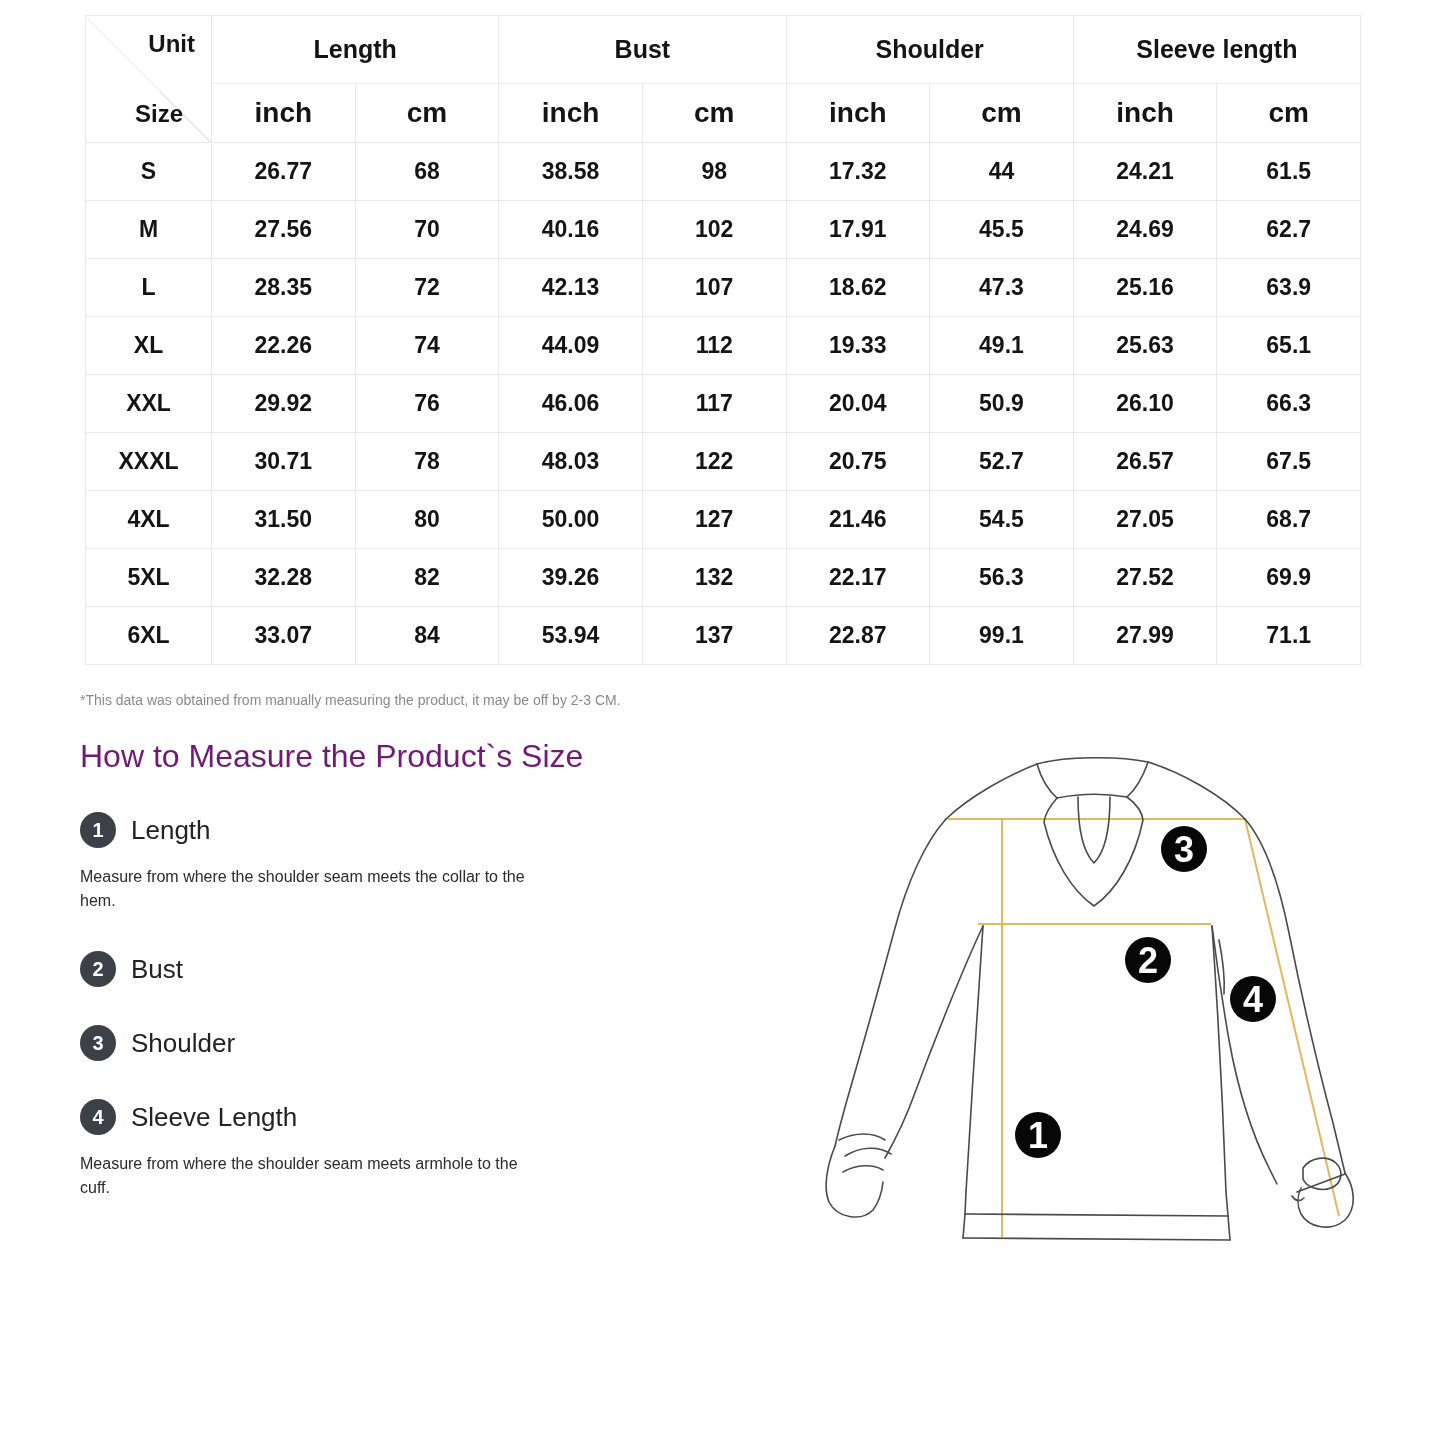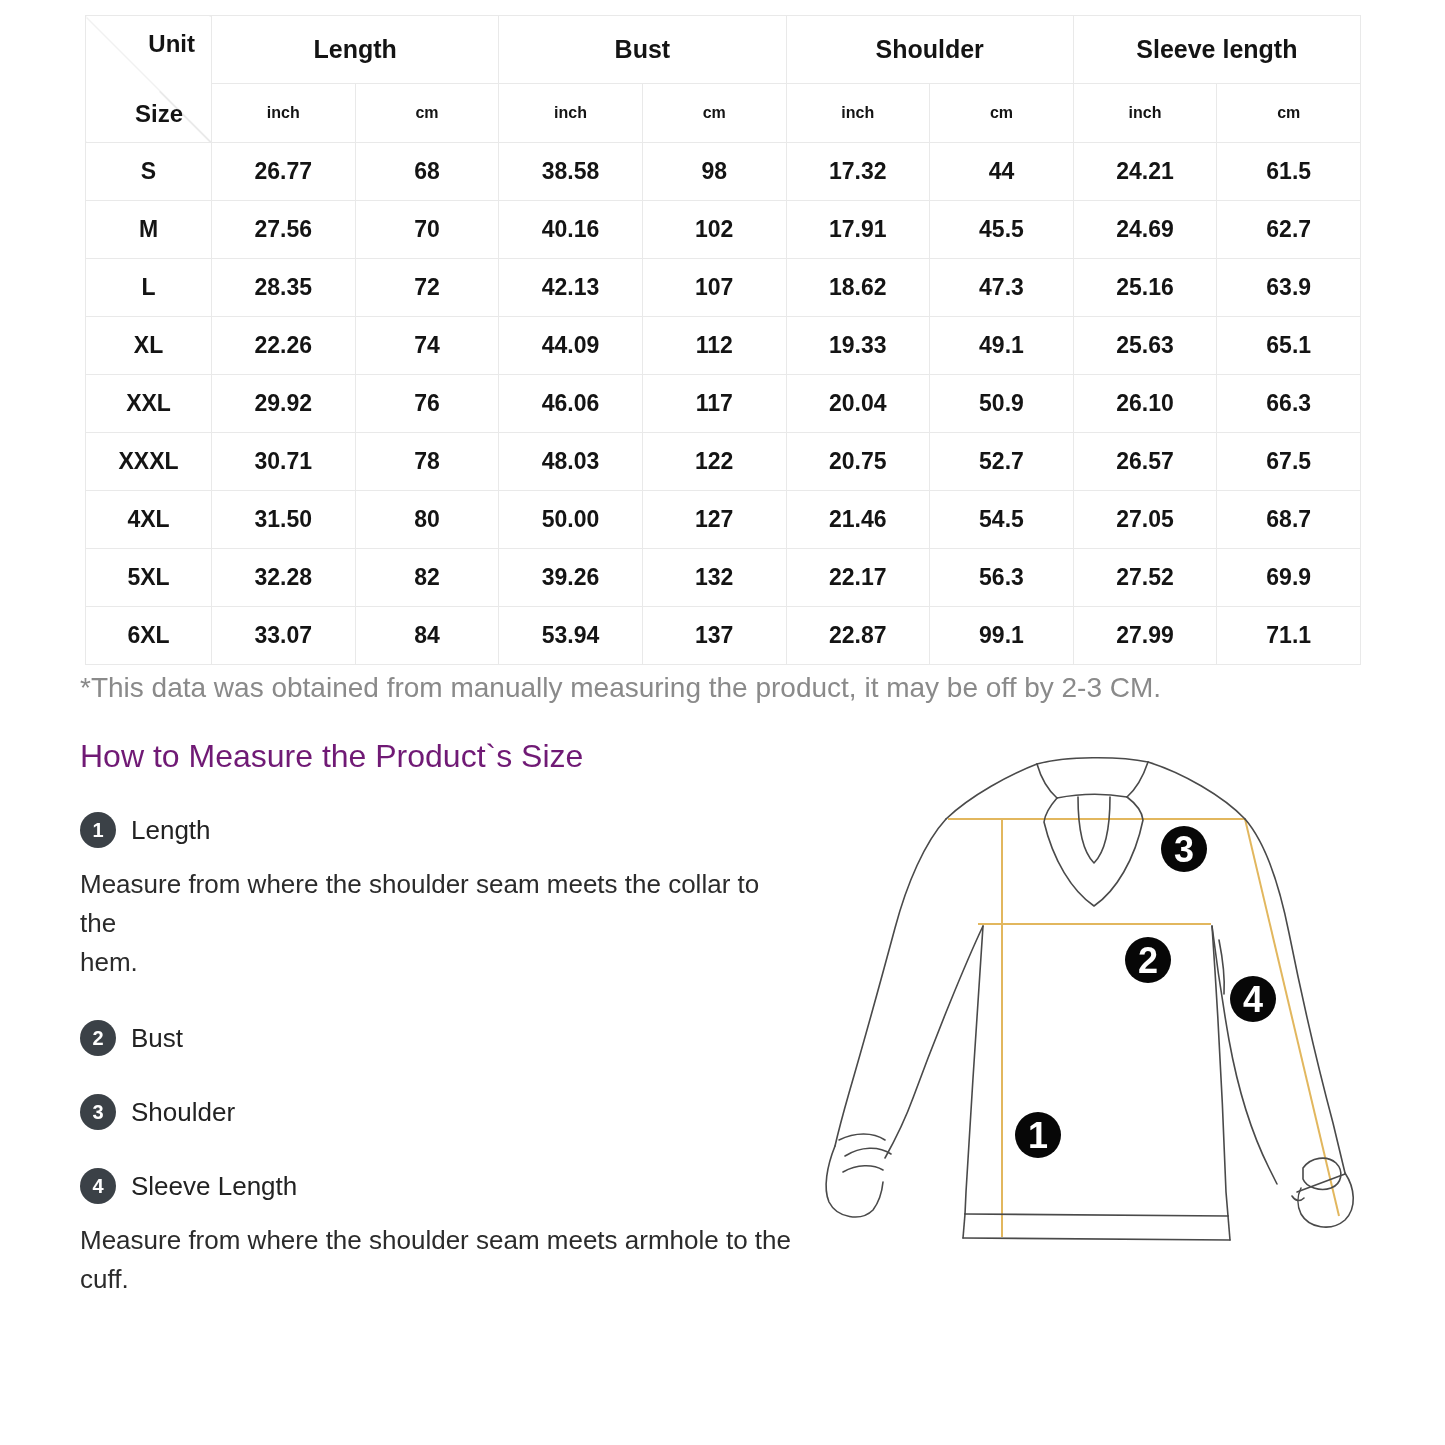--- a/index.html
+++ b/index.html
@@ -28,41 +28,41 @@
   }
   table.size-table th, table.size-table td {
     border: 1px solid #e9e9e9;
     text-align: center;
     vertical-align: middle;
     color: #141414;
     font-weight: bold;
     padding: 0;
   }
   tr.group-row th { height: 67px; font-size: 25px; }
-  tr.unit-row th  { height: 58px; font-size: 16px; }
+  tr.unit-row th  { height: 58px; font-size: 28px; }
   tr.data-row td  { height: 57px; font-size: 23px; }
 
   th.corner {
     position: relative;
     width: 126px;
     background: linear-gradient(to top right,
       #ffffff calc(50% - 1px),
       #e3e3e3 calc(50% - 1px),
       #e3e3e3 calc(50% + 0px),
       #ffffff calc(50% + 0px));
   }
   th.corner .unit-word { position: absolute; top: 14px; right: 16px; font-size: 24px; }
   th.corner .size-word { position: absolute; bottom: 14px; left: 13px; font-size: 24px; margin-left: 36px; }
 
   
   .note {
     position: absolute;
     left: 80px;
-    top: 672px;
-    font-size: 28px;
+    top: 692px;
+    font-size: 14px;
     color: #8a8a8a;
     margin: 0;
   }
 
   
   .howto-title {
     position: absolute;
     left: 80px;
     top: 738px;
     margin: 0;
@@ -86,21 +86,21 @@
     font-size: 20px;
     font-weight: bold;
     display: flex;
     align-items: center;
     justify-content: center;
     flex: 0 0 36px;
   }
   .step-label { font-size: 26px; color: #222; }
   .step-desc {
     margin: 17px 0 0 0;
-    font-size: 26px;
+    font-size: 16px;
     line-height: 1.5;
     color: #2b2b2b;
     white-space: pre-line;
   }
 
   
   .diagram {
     position: absolute;
     left: 815px;
     top: 748px;

